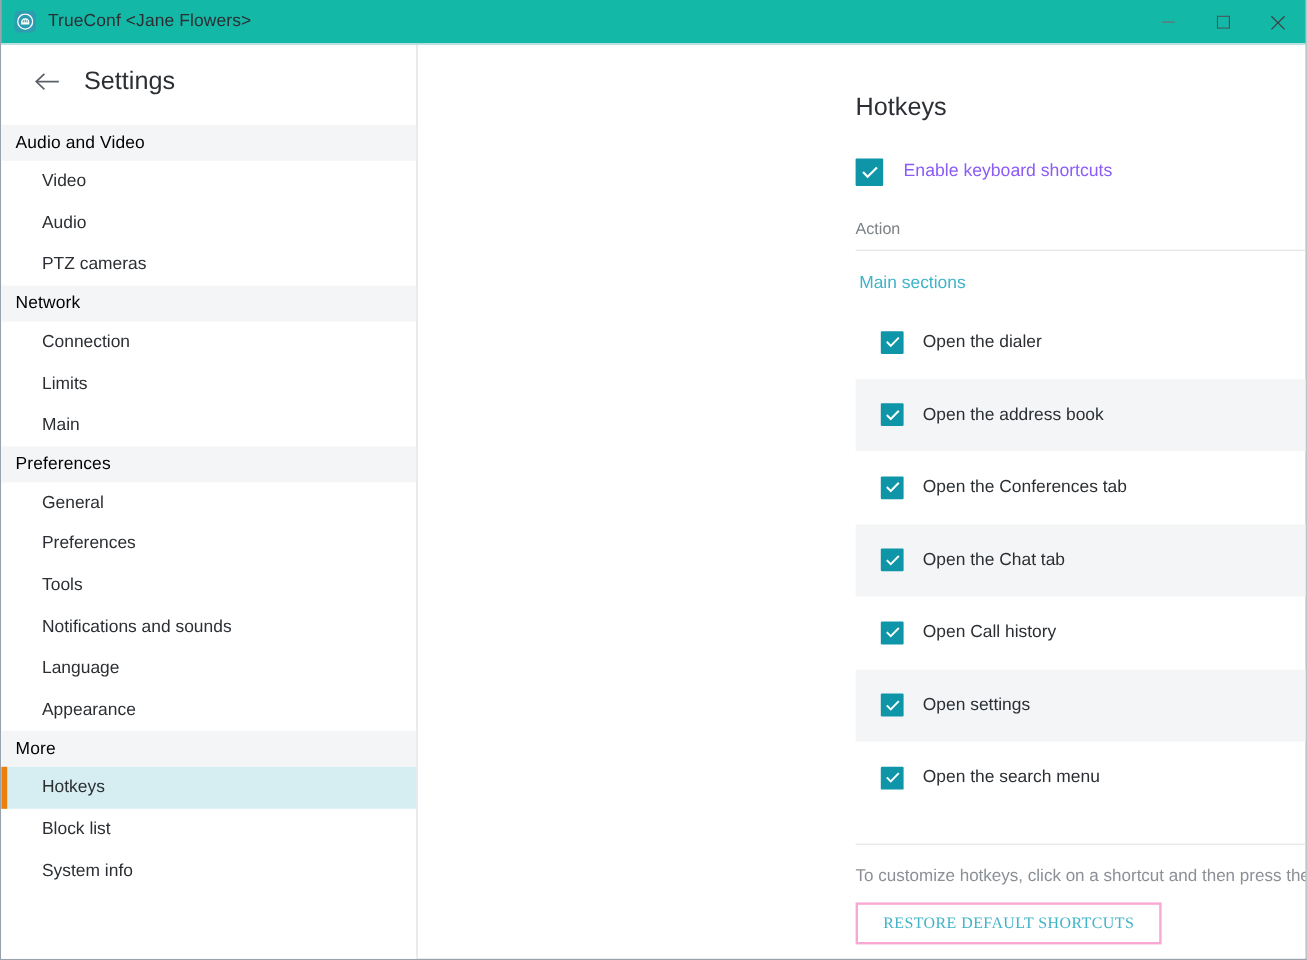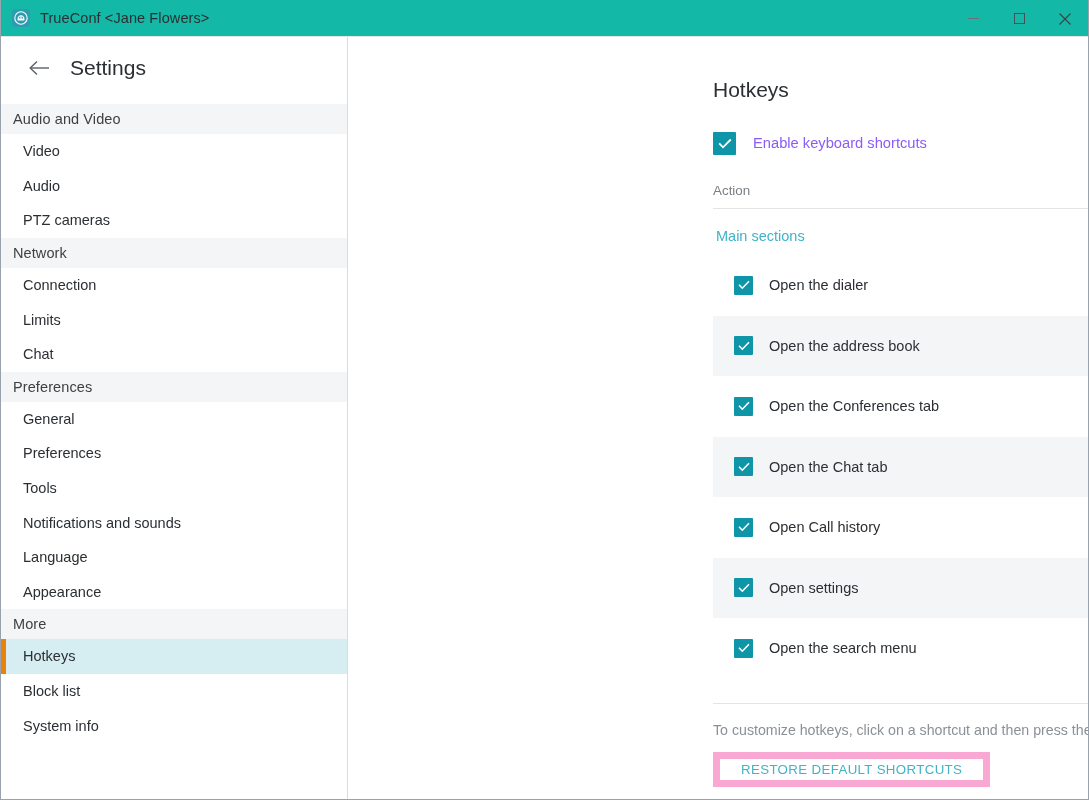--- a/index.html
+++ b/index.html
@@ -93,28 +93,28 @@
     font-weight:400;
   }
   .nav-list { flex:1; padding-top:11px; }
   .nav-group-header {
     height:30px;
     background:#f4f5f6;
     display:flex;
     align-items:center;
     padding-left:12px;
     font-size:14.5px;
-    color:#404040;
+    color:#000000;
     letter-spacing:0.1px;
   }
   .nav-item {
     height:34.6px;
     display:flex;
     align-items:center;
-    padding-left:22px;
+    padding-left:34px;
     font-size:14.5px;
     color:#2b2f33;
     position:relative;
   }
   .nav-item.selected { background:#d6eef2; }
   .nav-item.selected::before {
     content:"";
     position:absolute;
     left:0; top:0; bottom:0;
     width:5px;
@@ -204,25 +204,25 @@
     color:#8b9096;
     padding-top:18px;
   }
   .restore-btn {
     margin-top:14px;
     display:inline-flex;
     align-items:center;
     justify-content:center;
     height:35px;
     padding:0 21px;
-    border:7px solid #f9a8d4;
+    border:2px solid #f9a8d4;
     background:#ffffff;
     color:#3fb3c8;
     font-size:13.3px;
-    font-family:Liberation Sans, sans-serif;
+    font-family:Liberation Serif, serif;
     letter-spacing:0.35px;
   }
 </style>
 </head>
 <body>
 
 <div class="window">
 
   <div class="titlebar">
     <div class="app-icon">
@@ -280,21 +280,21 @@
             <span>PTZ cameras</span>
           </div>
           <div class="nav-group-header">Network</div>
           <div class="nav-item">
             <span>Connection</span>
           </div>
           <div class="nav-item">
             <span>Limits</span>
           </div>
           <div class="nav-item">
-            <span>Chat</span>
+            <span>Main</span>
           </div>
           <div class="nav-group-header">Preferences</div>
           <div class="nav-item">
             <span>General</span>
           </div>
           <div class="nav-item">
             <span>Preferences</span>
           </div>
           <div class="nav-item">
             <span>Tools</span>

